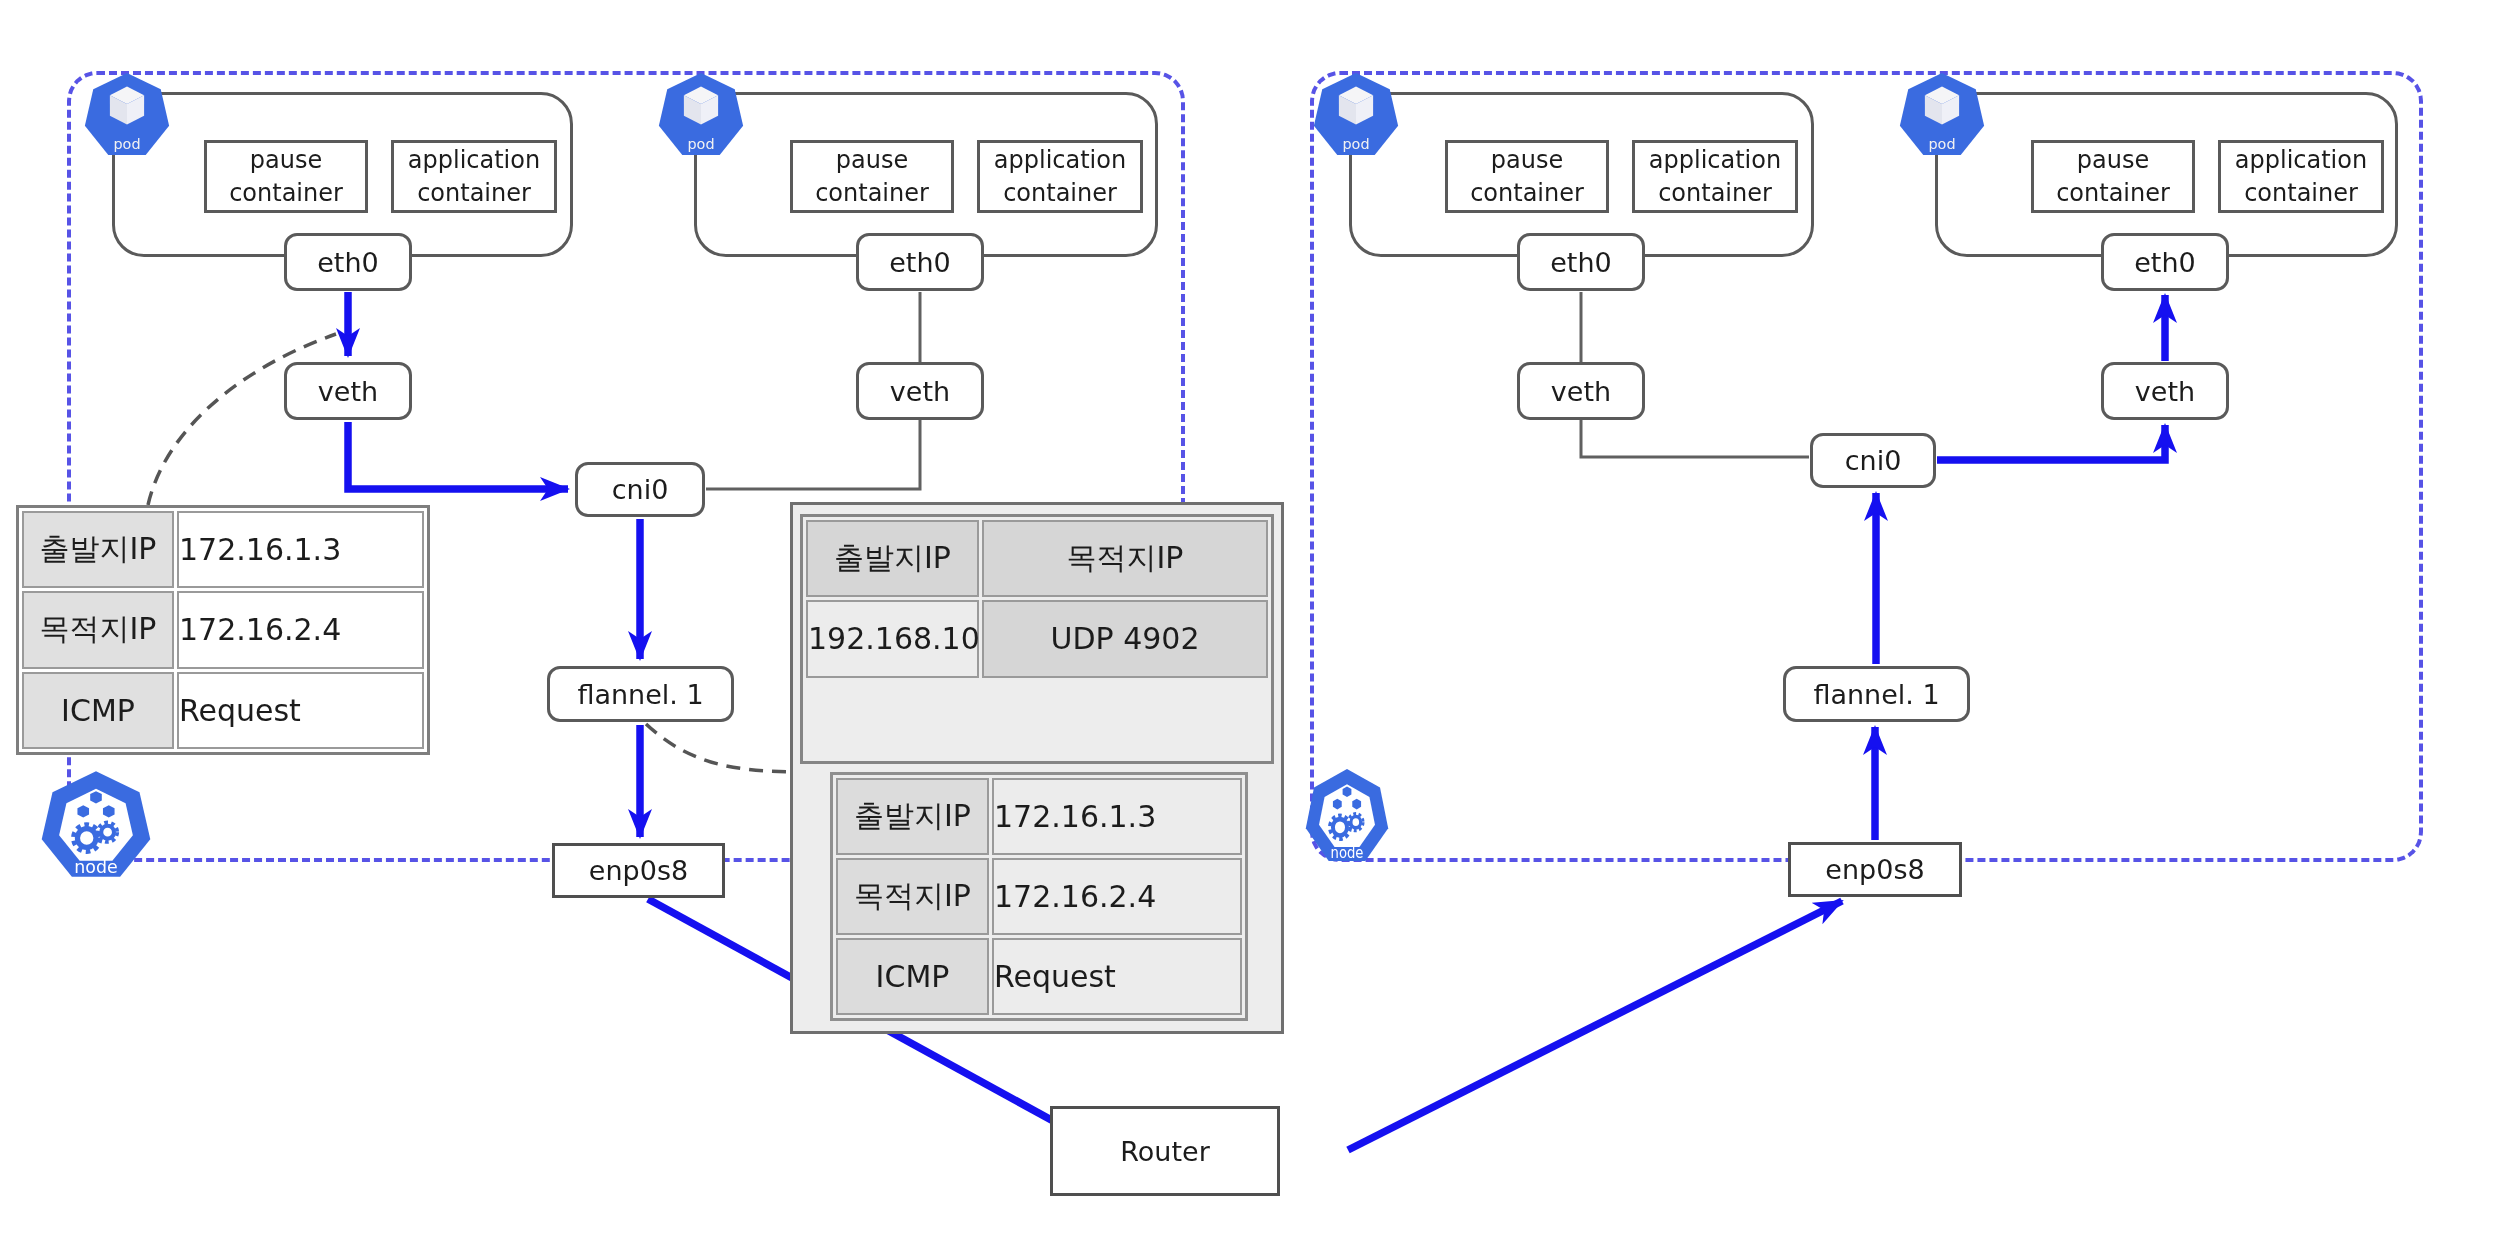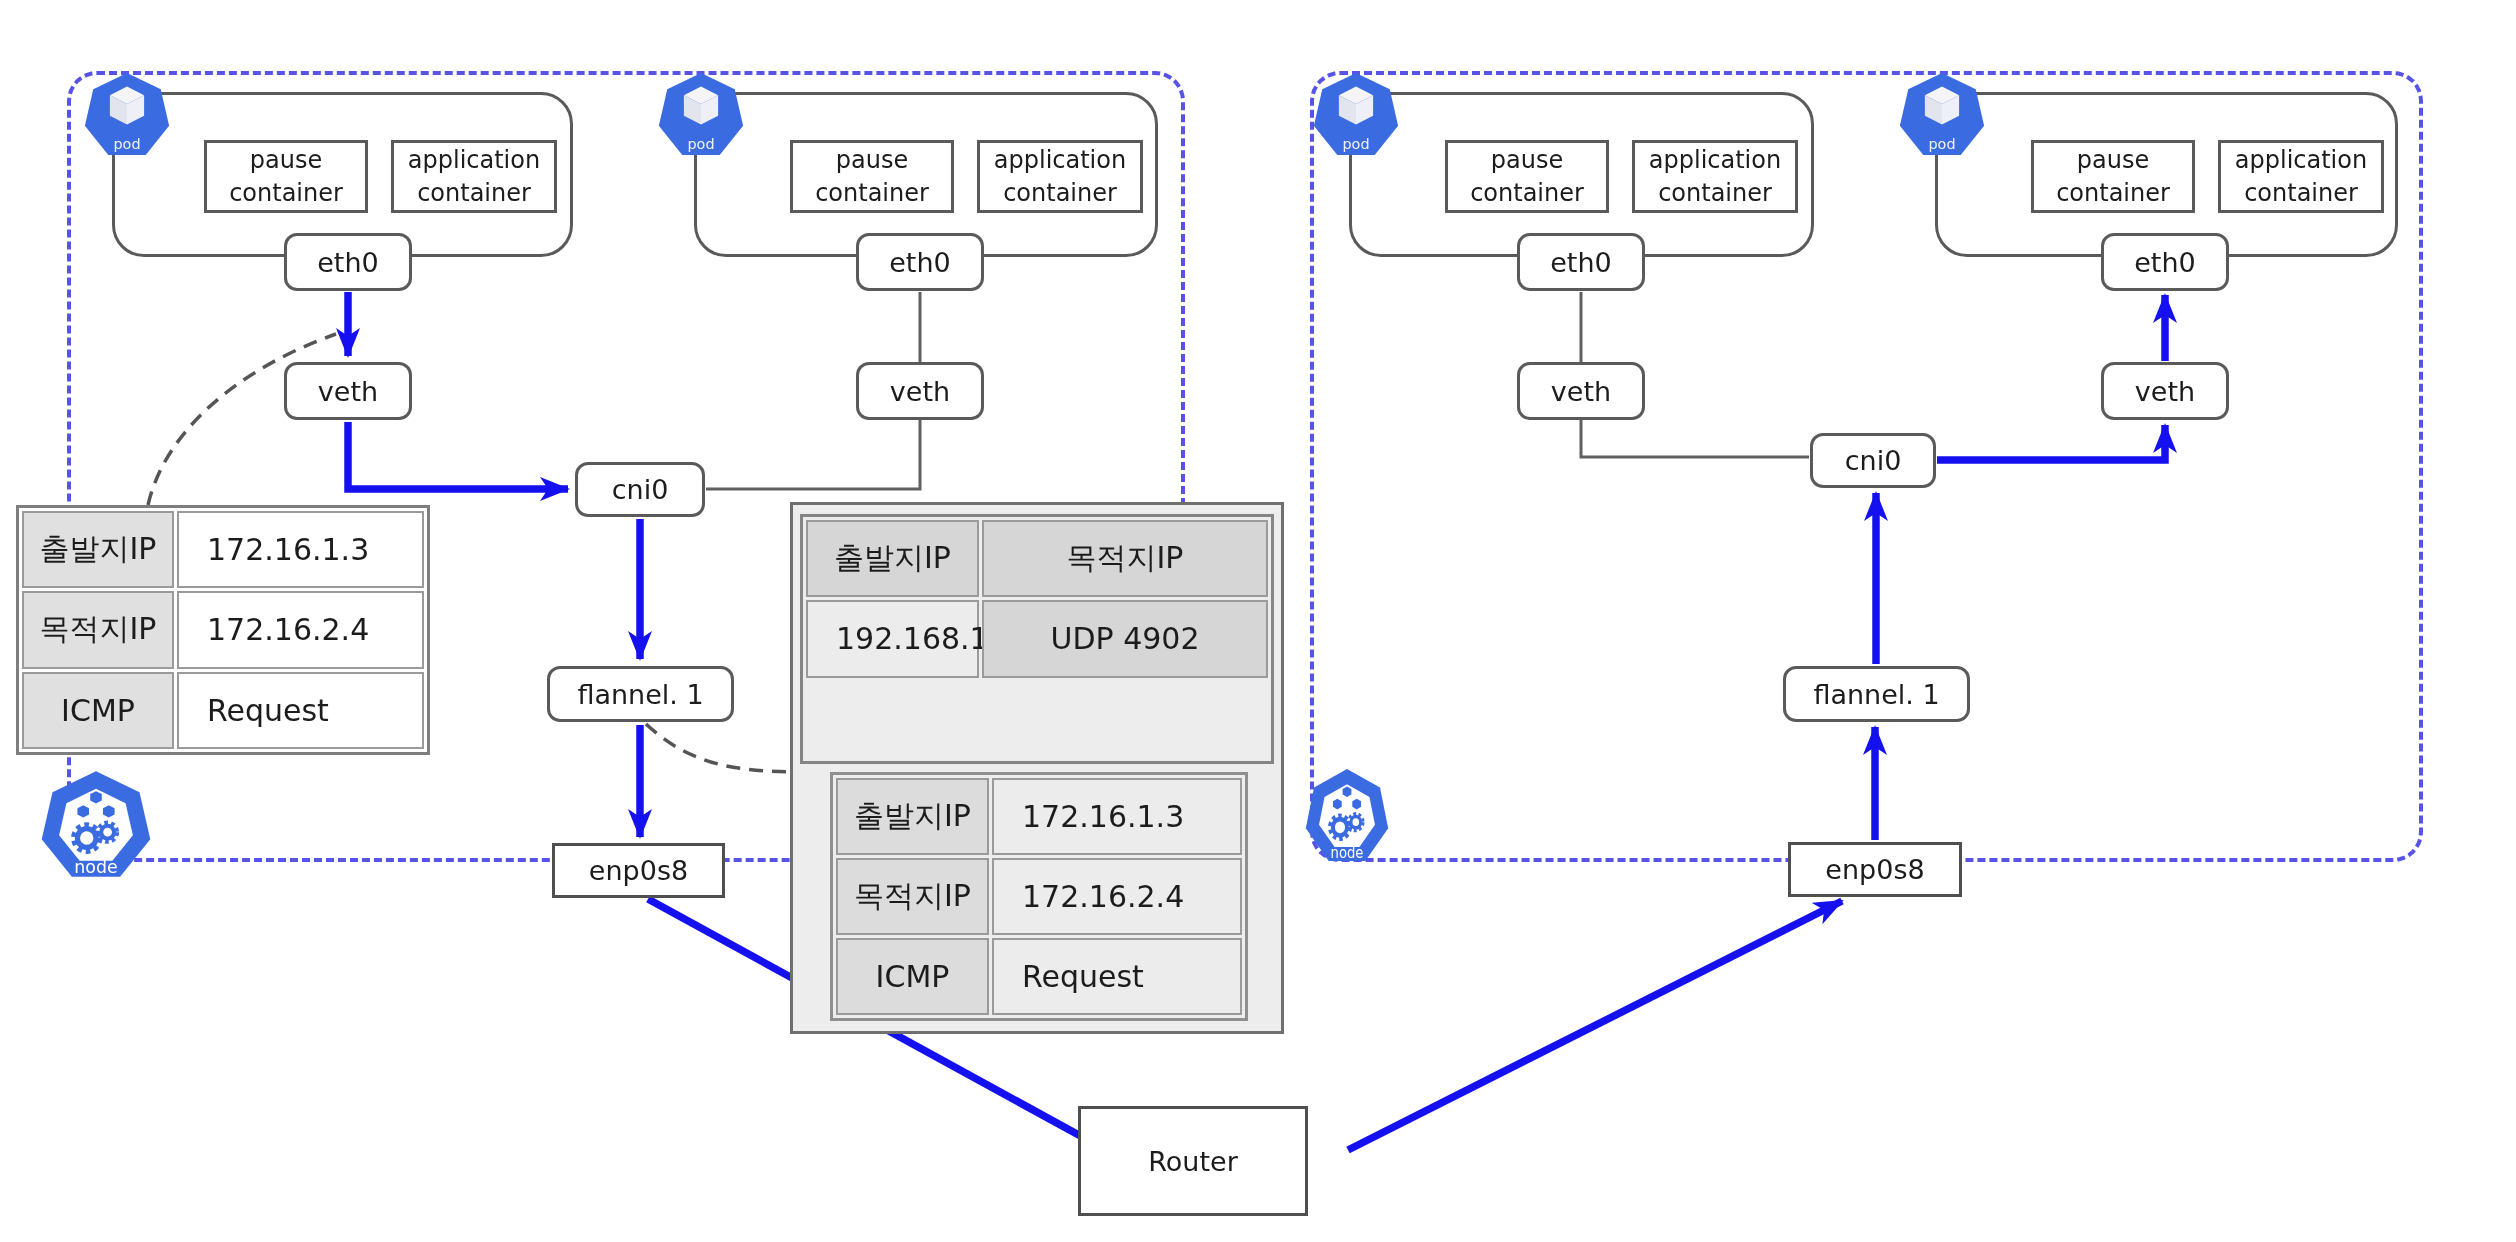--- a/index.html
+++ b/index.html
@@ -8,21 +8,21 @@
   .abs{position:absolute;box-sizing:border-box;}
   
   .node{border:4px dashed #5753e6;border-radius:30px;z-index:1;background:transparent;}
   
   .wires{position:absolute;left:0;top:0;z-index:2;}
   
   .vxlan-wrap{background:#ededed;border:3px solid #6f6f6f;z-index:3;}
   .tbl{z-index:3;border:3px solid #7e7e7e;padding:3px;display:grid;gap:3px;}
   .tbl .cell{border:2px solid #9a9a9a;display:flex;align-items:center;font-size:30px;}
   .tbl .lab{justify-content:center;}
-  .tbl .val{padding-left:28px;}
+  .tbl .val{}
   .tbl-left{background:#ffffff;grid-template-columns:152px 1fr;grid-template-rows:repeat(3,1fr);}
   .tbl-left .lab{background:#e0e0e0;}
   .tbl-left .val{background:#ffffff;}
   .tbl-outer{background:#ededed;grid-template-columns:173px 1fr;grid-template-rows:repeat(3,1fr);border-color:#858585;}
   .tbl-outer .lab{background:#d6d6d6;}
   .tbl-outer .val{background:#ececec;}
   .tbl-inner{background:#ededed;grid-template-columns:153px 1fr;grid-template-rows:repeat(3,1fr);border-color:#8f8f8f;}
   .tbl-inner .lab{background:#dcdcdc;}
   .tbl-inner .val{background:#ececec;}
   
@@ -123,21 +123,21 @@
 
   <div class="abs ifbox" style="left:575px;top:462px;width:130px;height:55px;">cni0</div>
   <div class="abs ifbox" style="left:1810px;top:433px;width:126px;height:55px;">cni0</div>
 
   <div class="abs ifbox" style="left:547px;top:666px;width:187px;height:56px;">flannel. 1</div>
   <div class="abs ifbox" style="left:1783px;top:666px;width:187px;height:56px;">flannel. 1</div>
 
   <div class="abs sqbox" style="left:552px;top:843px;width:173px;height:55px;">enp0s8</div>
   <div class="abs sqbox" style="left:1788px;top:842px;width:174px;height:55px;">enp0s8</div>
 
-  <div class="abs sqbox" style="left:1078px;top:1106px;width:230px;height:110px;">Router</div>
+  <div class="abs sqbox" style="left:1050px;top:1106px;width:230px;height:90px;">Router</div>
 
   <svg class="abs icon" style="left:82px;top:72px;" width="90" height="84" viewBox="0 0 100 92" preserveAspectRatio="none">
     <polygon points="50,1 87.5,19 96.8,59 70.8,91 29.2,91 3.2,59 12.5,19" fill="#3a6be0"></polygon>
     <polygon points="50,16 69,25.5 50,35 31,25.5" fill="#f5f5f7"></polygon>
     <polygon points="31,25.5 31,48 50,57.5 50,35" fill="#e3e5ee"></polygon>
     <polygon points="69,25.5 69,48 50,57.5 50,35" fill="#eff0f7"></polygon>
     <text x="50" y="84" text-anchor="middle" font-size="16" fill="#f2f2f2">pod</text>
   </svg>
   <svg class="abs icon" style="left:656px;top:72px;" width="90" height="84" viewBox="0 0 100 92" preserveAspectRatio="none">
     <polygon points="50,1 87.5,19 96.8,59 70.8,91 29.2,91 3.2,59 12.5,19" fill="#3a6be0"></polygon>

